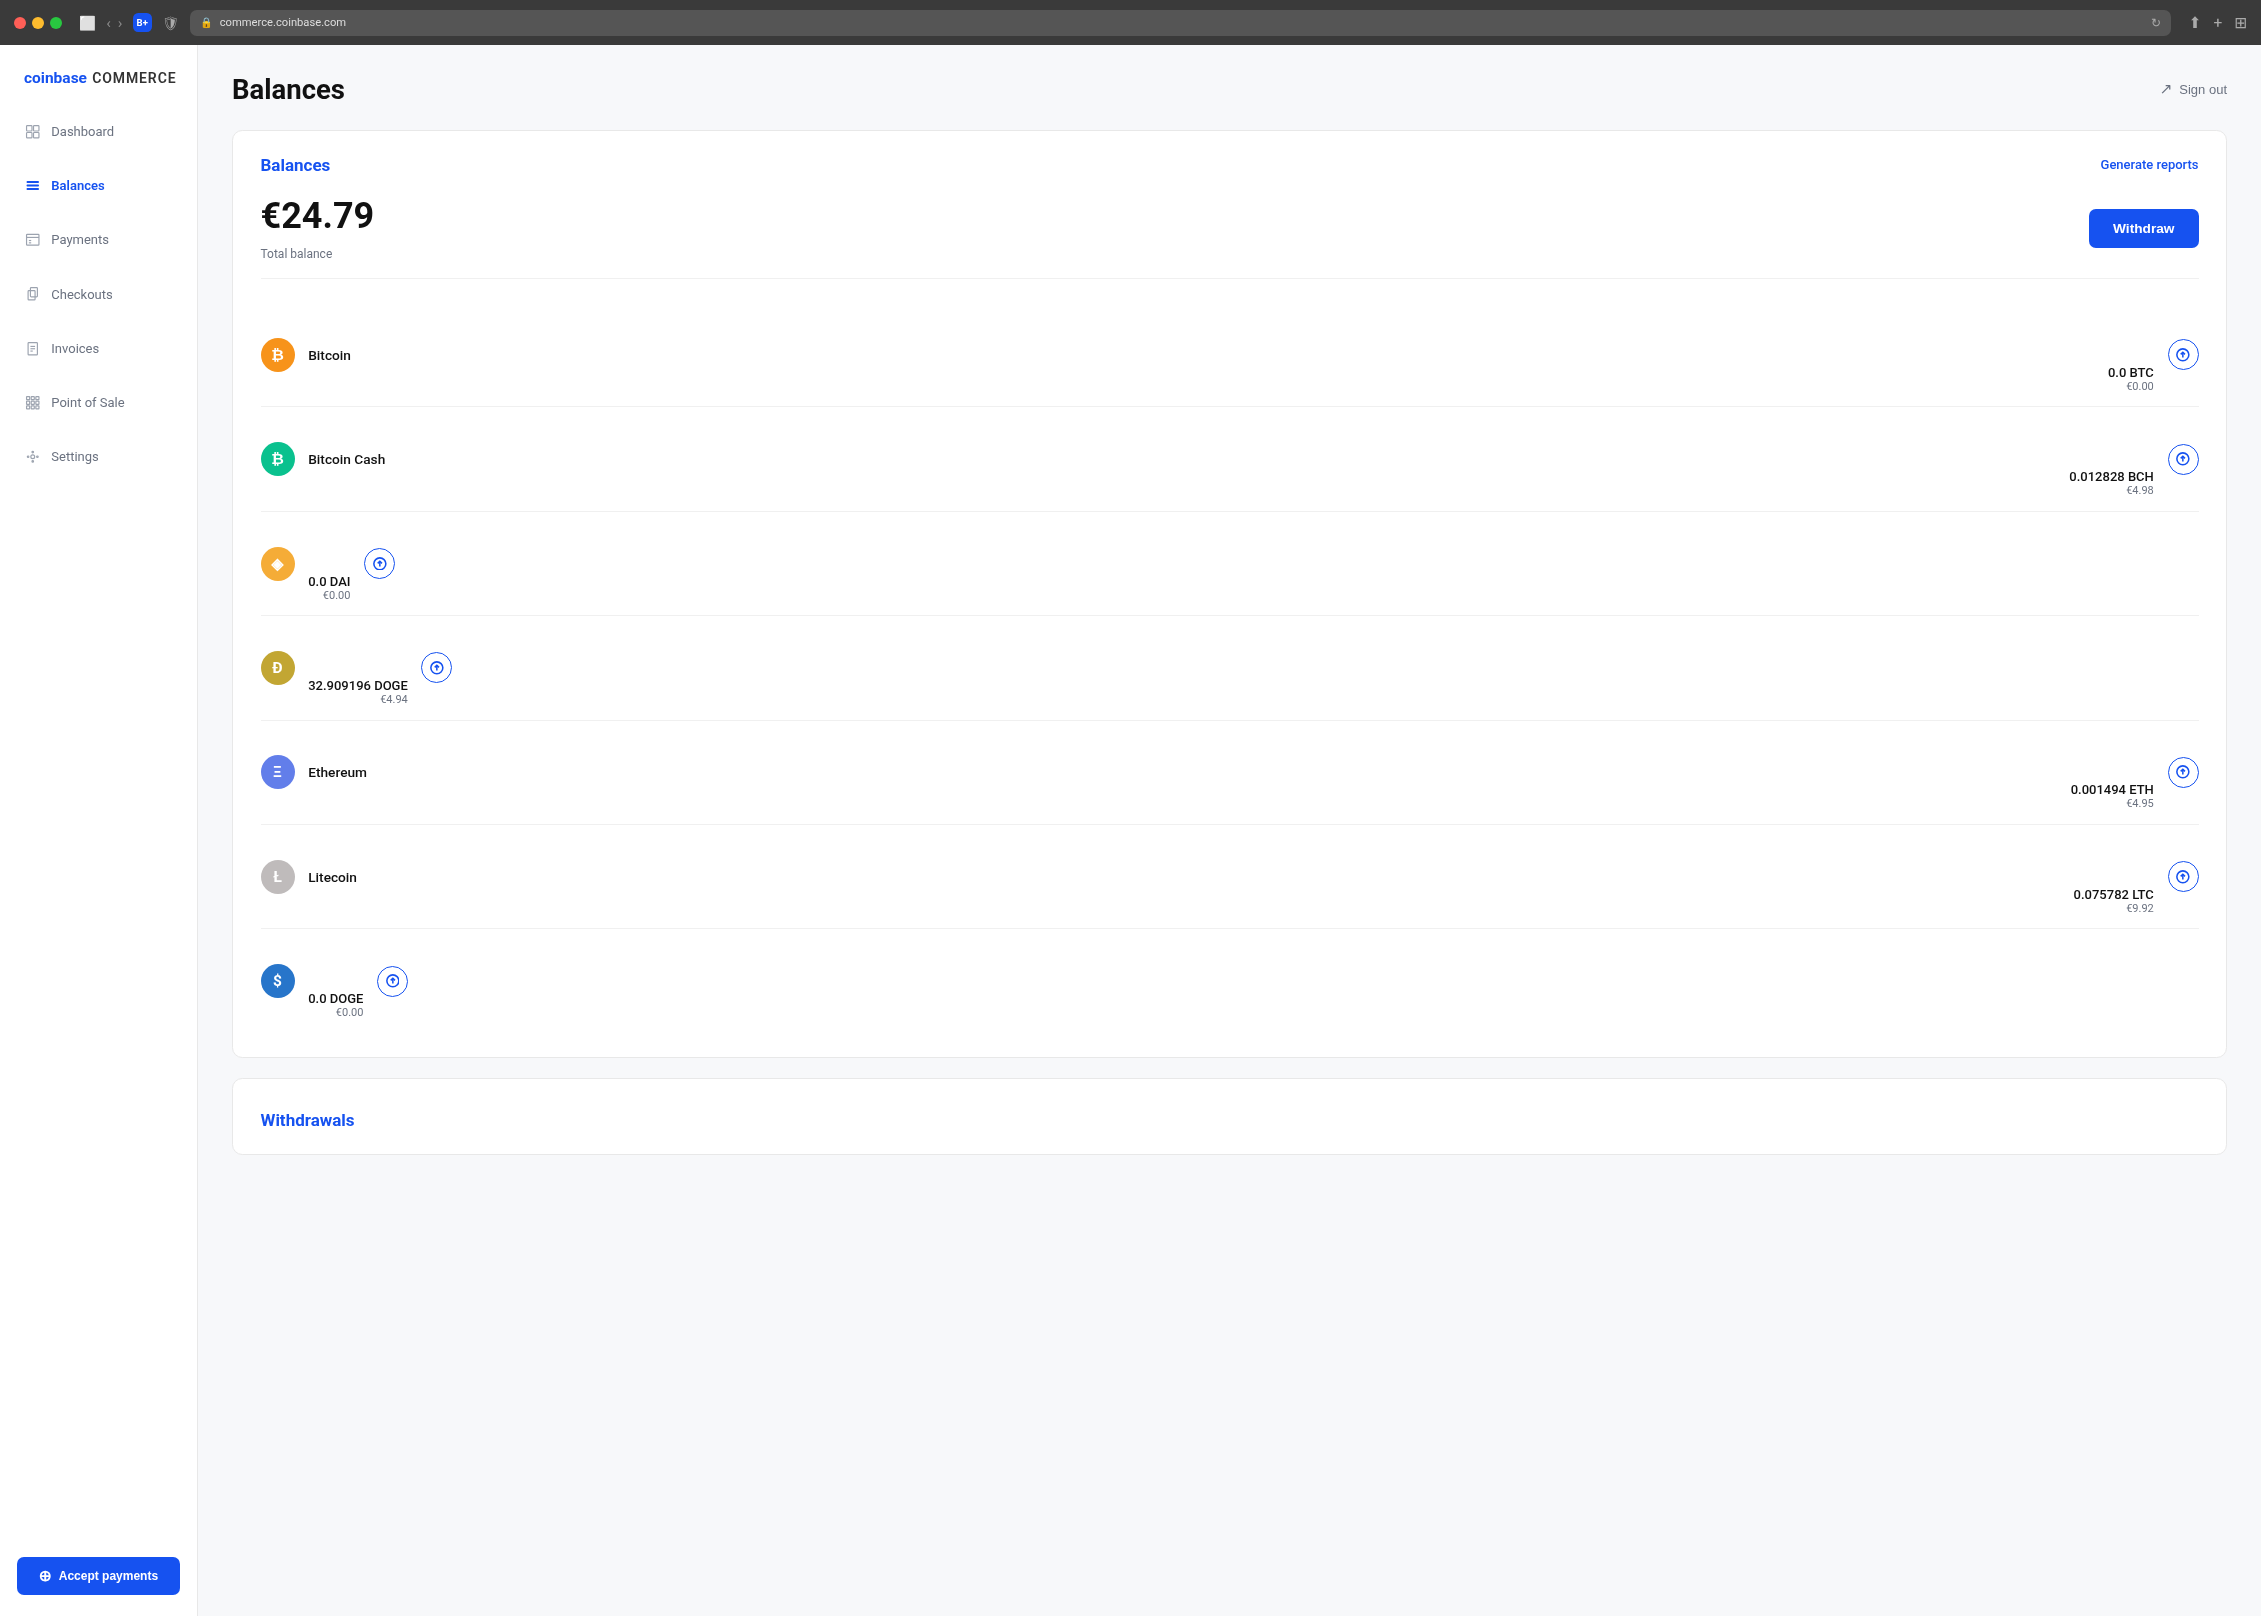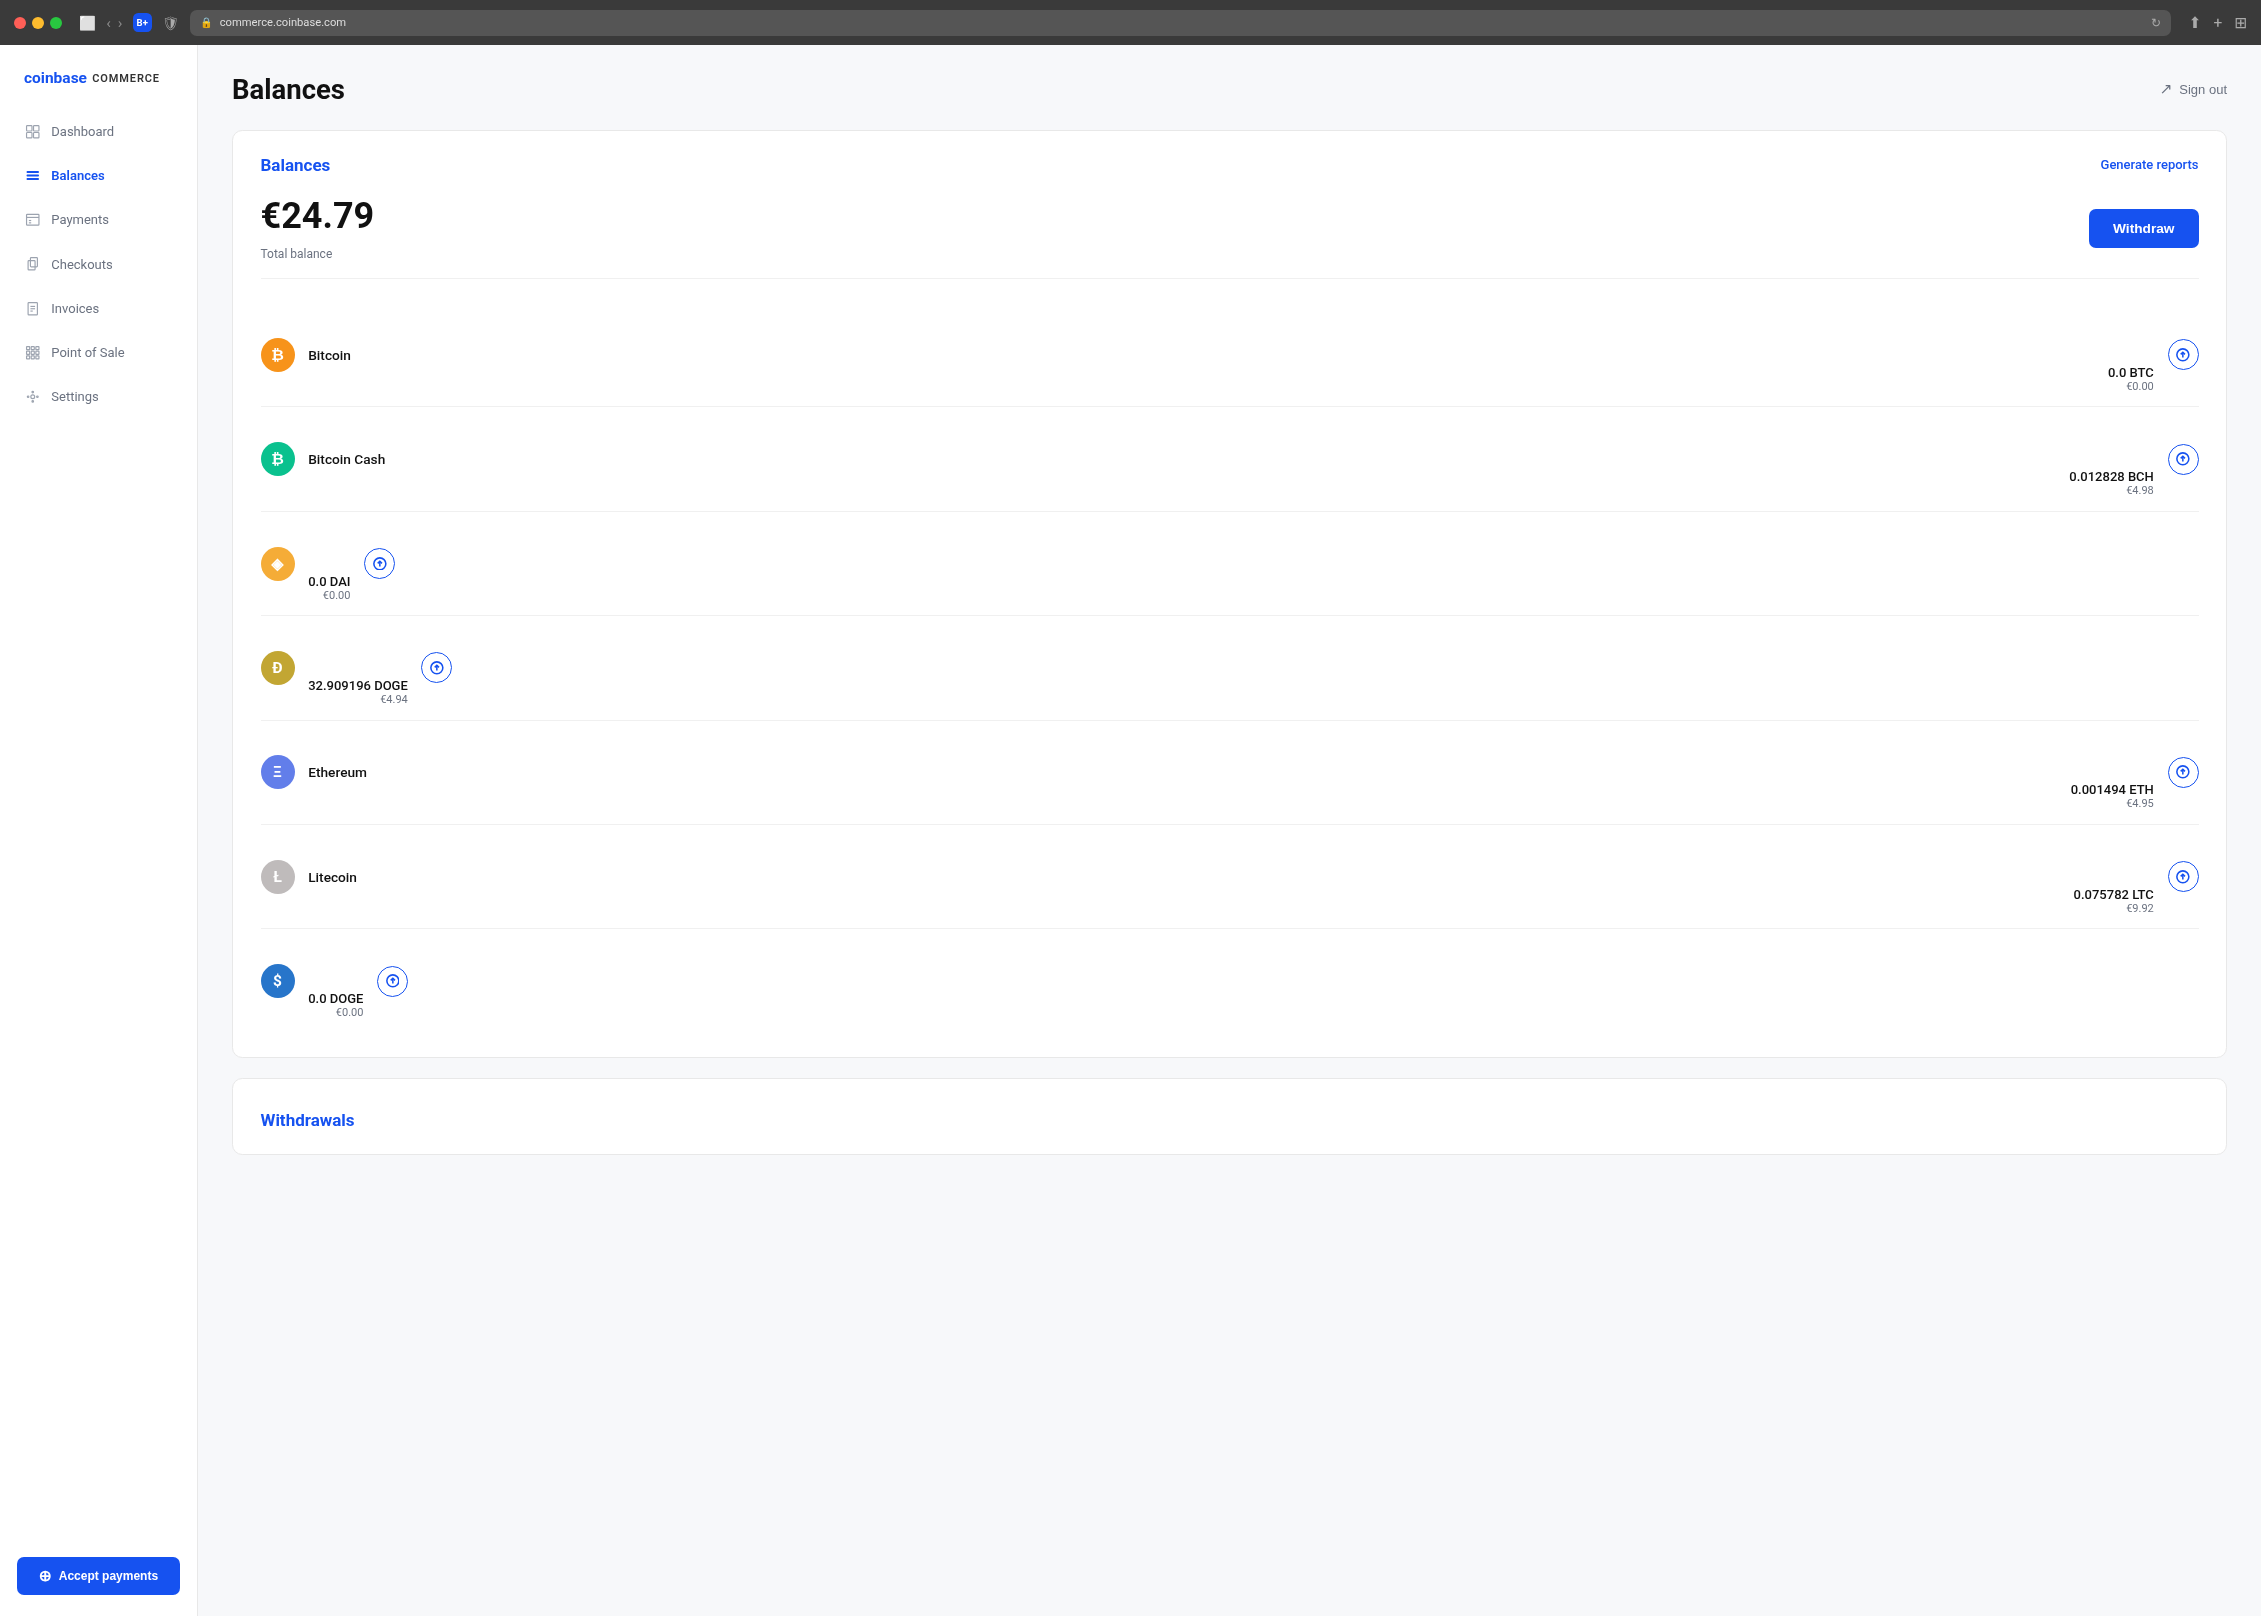--- a/index.html
+++ b/index.html
@@ -108,28 +108,28 @@
       gap: 5.2px;
     }
     .logo-coinbase {
       color: #1652f0;
       font-weight: 700;
       font-size: 15.5px;
     }
     .logo-commerce {
       color: #333;
       font-weight: 600;
-      font-size: 11px;
+      font-size: 14px;
       letter-spacing: 0.9px;
       text-transform: uppercase;
     }
     .sidebar-nav {
       display: flex;
       flex-direction: column;
-      gap: 10px;
+      gap: 20px;
       flex: 1;
     }
     .nav-item {
       display: flex;
       align-items: center;
       gap: 10.3px;
       padding: 8.6px 24px;
       color: #6b7280;
       font-size: 13px;
       cursor: pointer;

